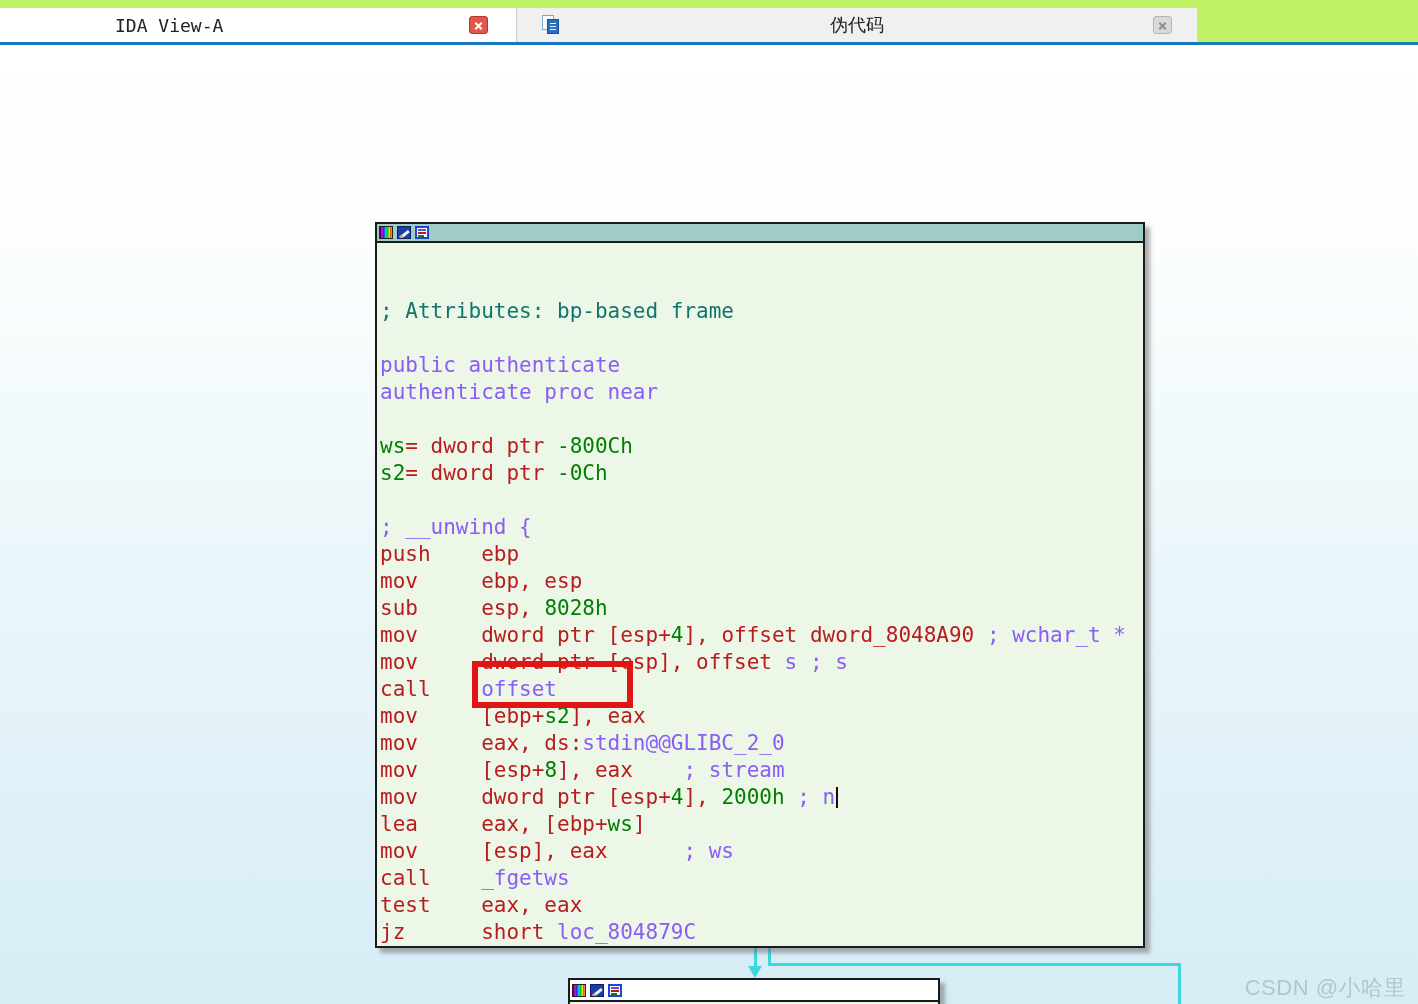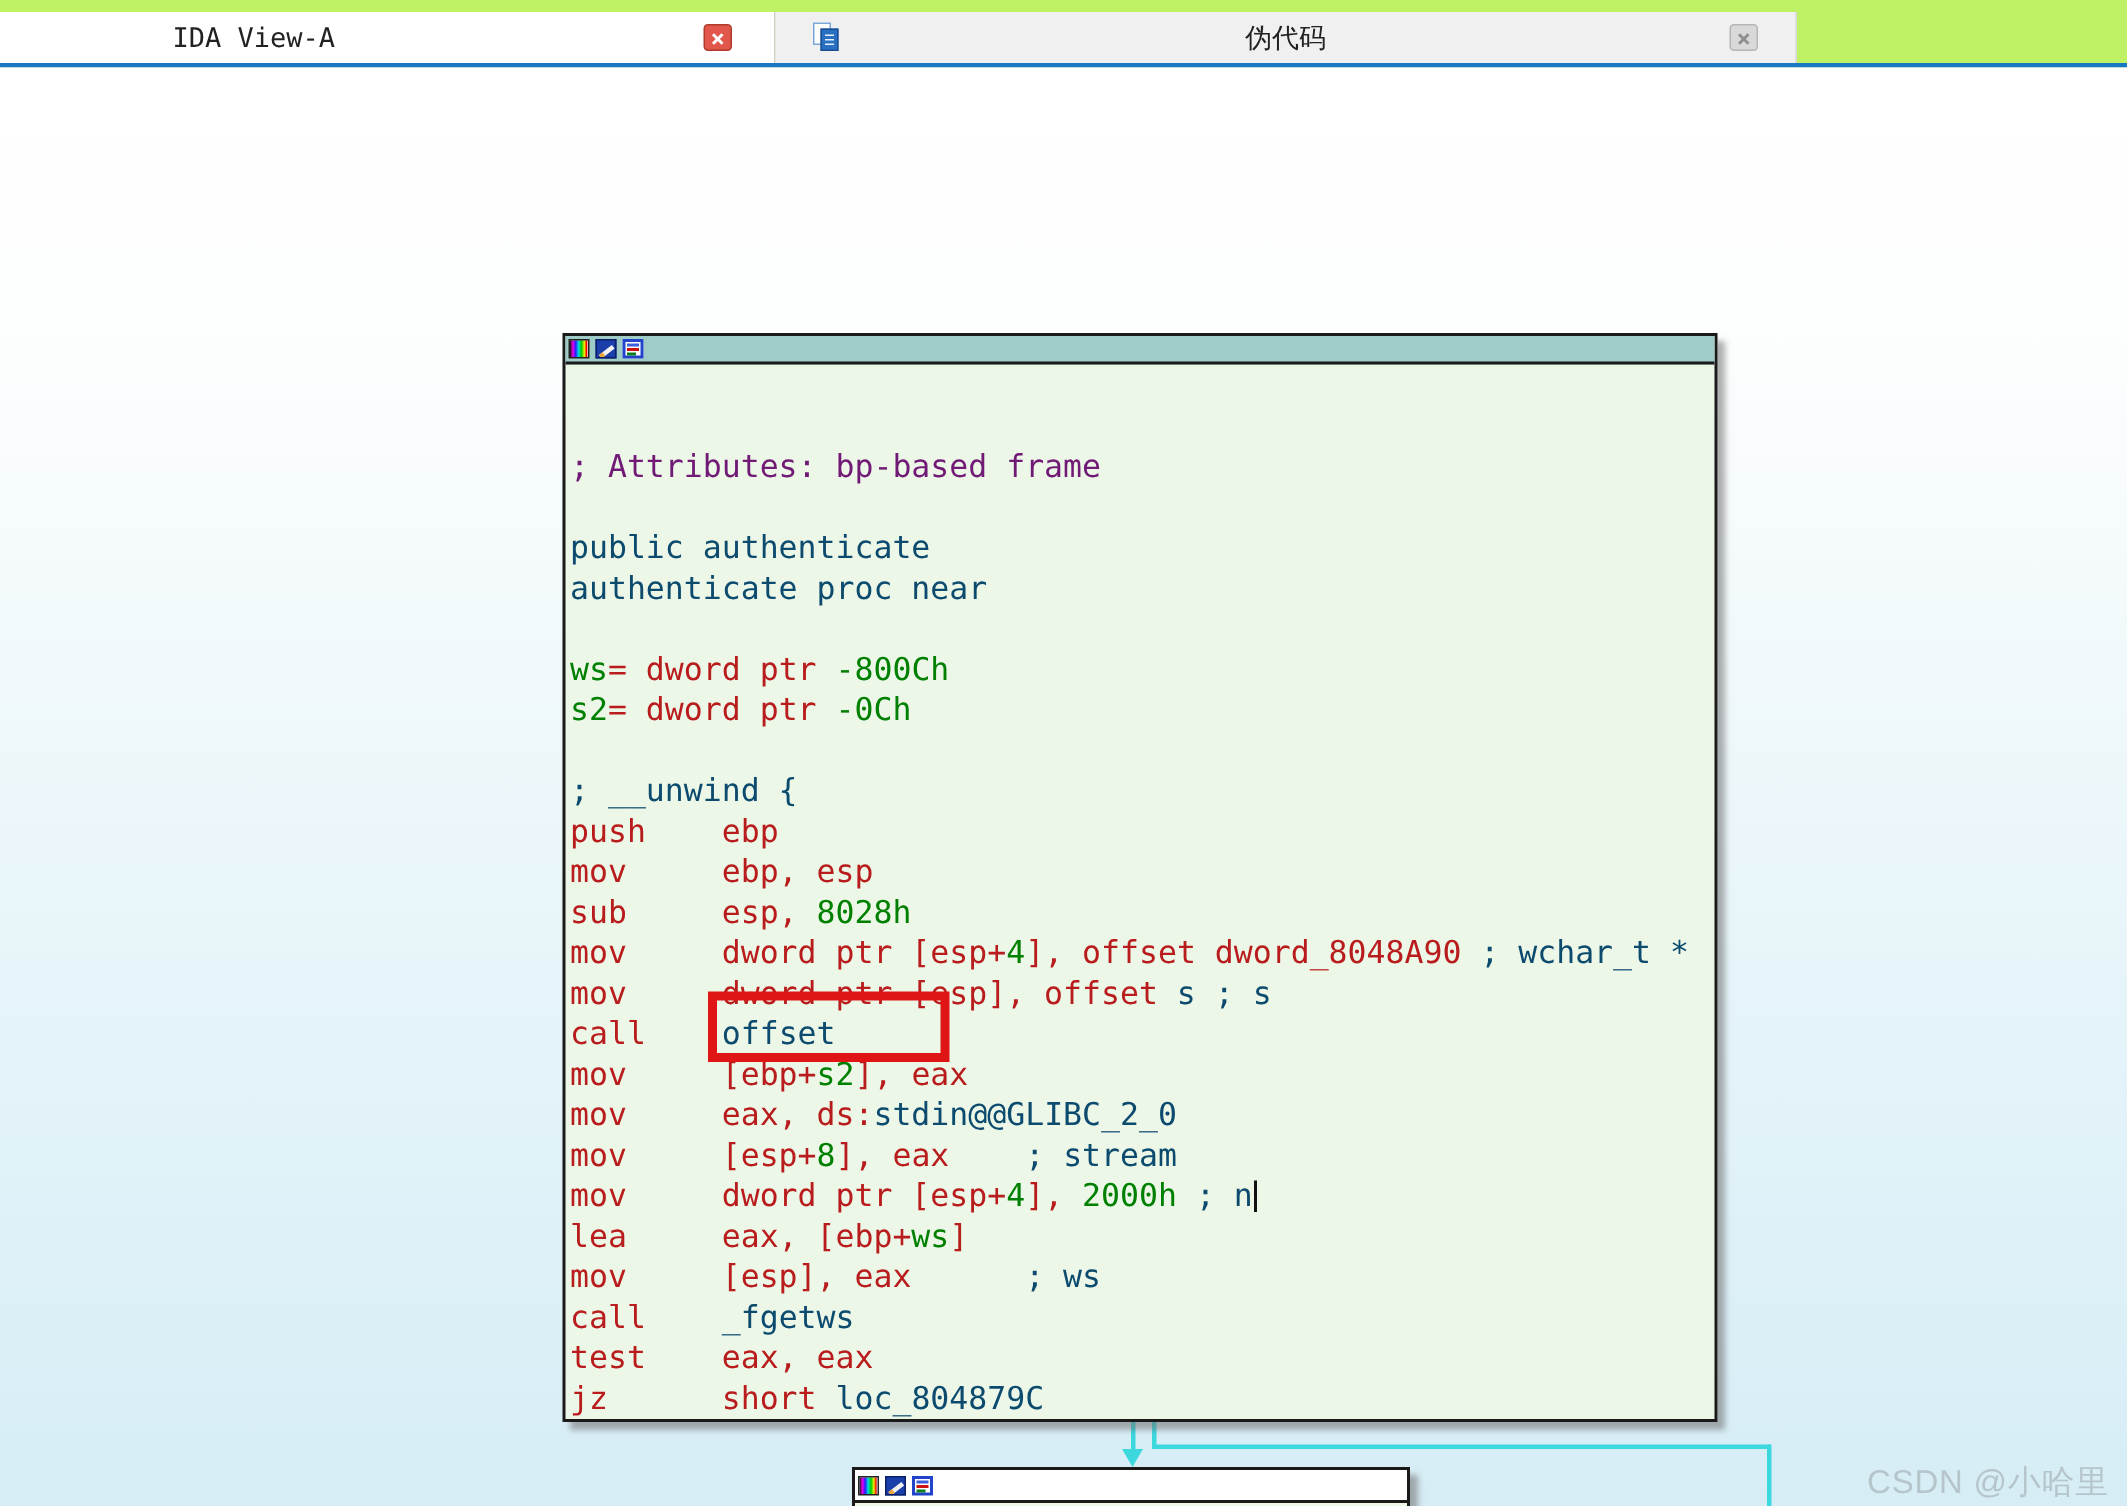--- a/index.html
+++ b/index.html
@@ -57,23 +57,23 @@
   .nodeinfo { background:#fff; border:2px solid #2244cc; }
   .nodeinfo i { position:absolute; display:block; height:2px; }
   .nodeinfo .b { top:1px; left:1px; width:8px; background:#3a5fd9; }
   .nodeinfo .r { top:4px; left:1px; width:8px; background:#cc1111; }
   .nodeinfo .g { top:7px; left:1px; width:6px; background:#0b7d1f; }
 
   
   .code { padding:55px 0 0 3px; font-family:"DejaVu Sans Mono",monospace; font-size:21px; }
   .code-line { height:27px; line-height:27px; white-space:pre; }
   .c-navy { color:#b91c1c;margin-top:44px; }
-  .c-blue { color:#0c4a6e; }
+  .c-blue { color:#8b5cf6; }
   .c-green { color:#008000; }
-  .c-gray { color:#701a75; }
+  .c-gray { color:#0f766e; }
   .caret { display:inline-block; width:2px; height:21px; background:#111; vertical-align:-4px; margin-left:1px; }
 
   .redbox { position:absolute; left:472px; top:616px; width:161px; height:47px;
             border:6px solid #e01616; background:transparent; }
 
   .watermark { position:absolute; right:12px; top:928px; color:#b6c5cc; font-size:22px; letter-spacing:.5px; }
 </style>
 </head>
 <body>
 

